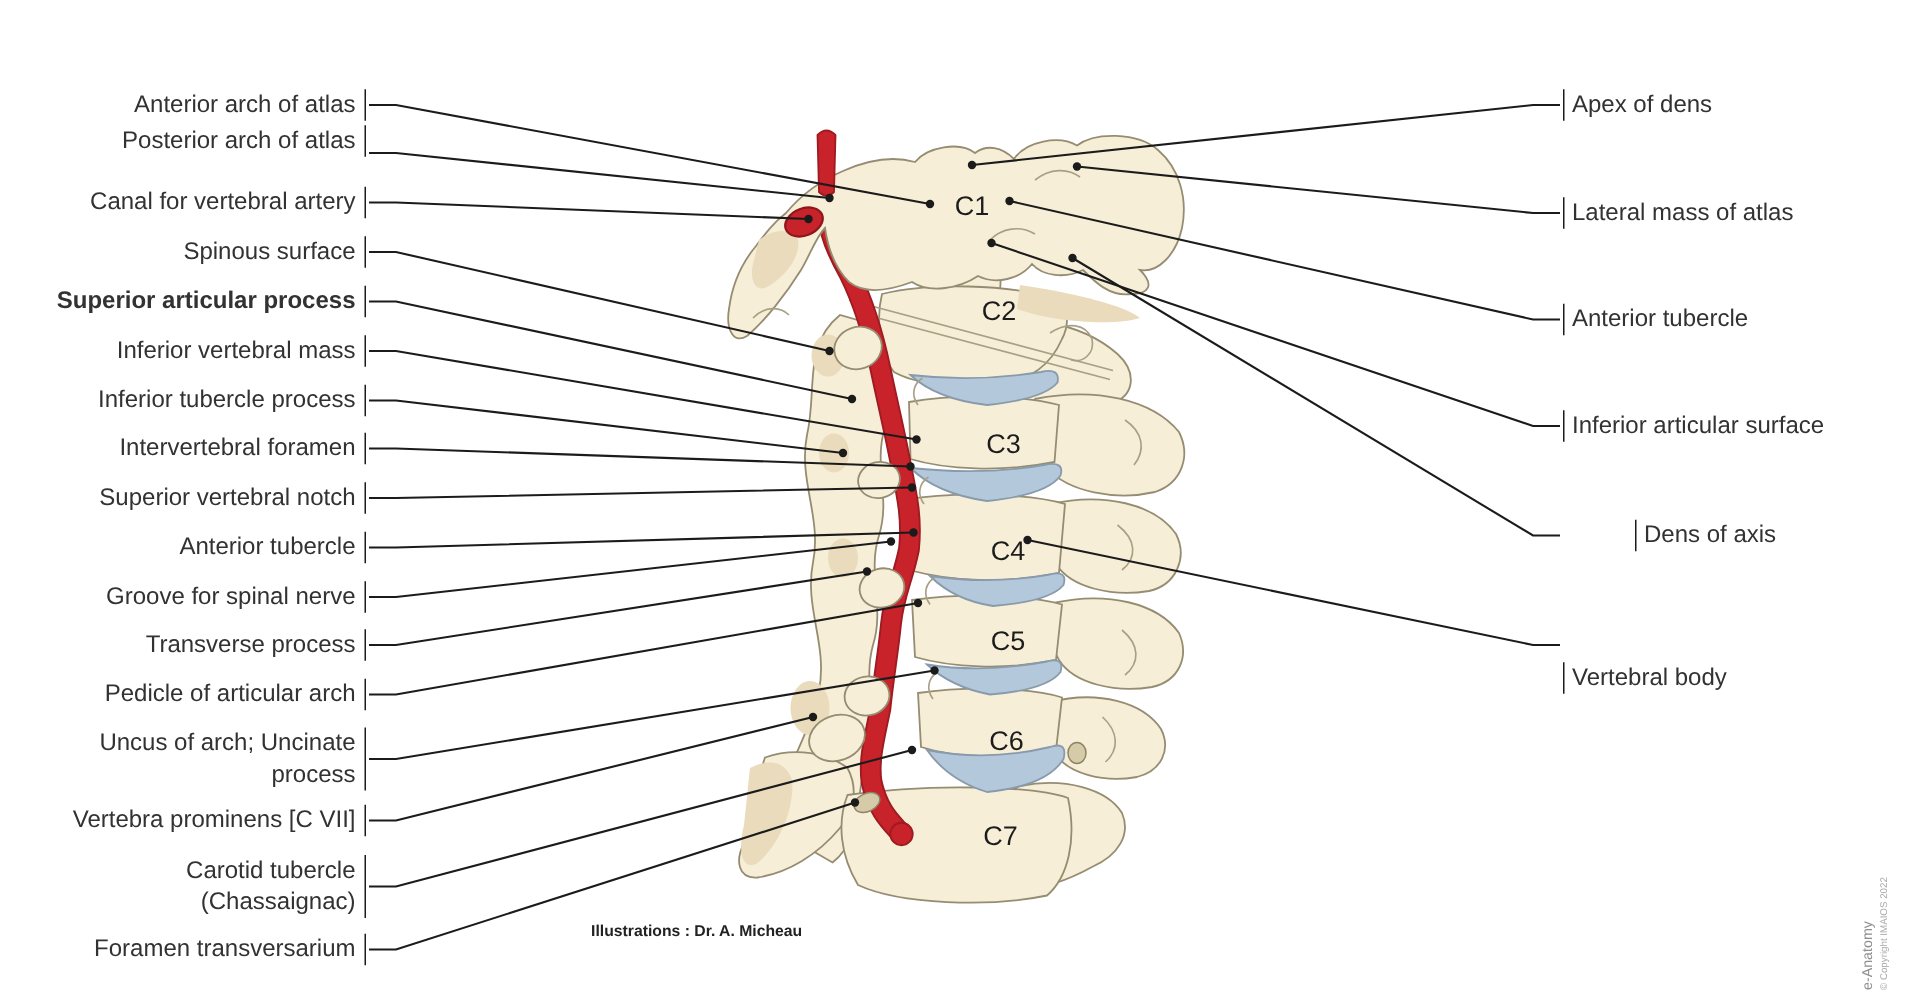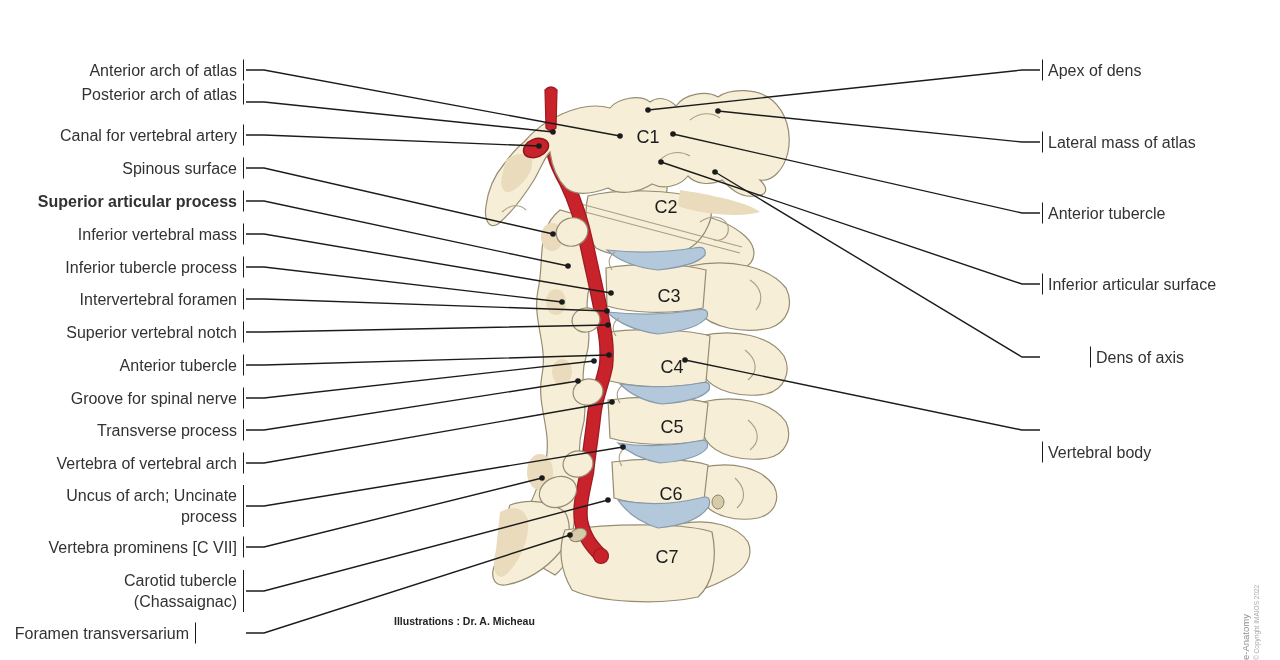--- a/index.html
+++ b/index.html
@@ -208,27 +208,27 @@
       <div class="lbl lbl-left" style="top: 135px; right: 1036px;">Canal for vertebral artery</div>
       <div class="lbl lbl-left" style="top: 168px; right: 1036px;">Spinous surface</div>
       <div class="lbl lbl-left" style="top: 201px; right: 1036px; font-weight: bold;">Superior articular process</div>
       <div class="lbl lbl-left" style="top: 234px; right: 1036px;">Inferior vertebral mass</div>
       <div class="lbl lbl-left" style="top: 267px; right: 1036px;">Inferior tubercle process</div>
       <div class="lbl lbl-left" style="top: 299px; right: 1036px;">Intervertebral foramen</div>
       <div class="lbl lbl-left" style="top: 332px; right: 1036px;">Superior vertebral notch</div>
       <div class="lbl lbl-left" style="top: 365px; right: 1036px;">Anterior tubercle</div>
       <div class="lbl lbl-left" style="top: 398px; right: 1036px;">Groove for spinal nerve</div>
       <div class="lbl lbl-left" style="top: 430px; right: 1036px;">Transverse process</div>
-      <div class="lbl lbl-left" style="top: 463px; right: 1036px;">Vertebra of vertebral arch</div>
+      <div class="lbl lbl-left" style="top: 463px; right: 1036px;">Pedicle of articular arch</div>
       <div class="lbl lbl-left" style="top: 506px; right: 1036px;">Uncus of arch; Uncinate
 process</div>
       <div class="lbl lbl-left" style="top: 547px; right: 1036px;">Vertebra prominens [C VII]</div>
       <div class="lbl lbl-left" style="top: 591px; right: 1036px;">Carotid tubercle
 (Chassaignac)</div>
-      <div class="lbl lbl-left" style="top: 633px; right: 1084px;">Foramen transversarium</div>
+      <div class="lbl lbl-left" style="top: 633px; right: 1036px;">Foramen transversarium</div>
       <div class="lbl lbl-right" style="top: 70px; left: 1042px;">Apex of dens</div>
       <div class="lbl lbl-right" style="top: 142px; left: 1042px;">Lateral mass of atlas</div>
       <div class="lbl lbl-right" style="top: 213px; left: 1042px;">Anterior tubercle</div>
       <div class="lbl lbl-right" style="top: 284px; left: 1042px;">Inferior articular surface</div>
       <div class="lbl lbl-right" style="top: 357px; left: 1042px; margin-left: 48px;">Dens of axis</div>
       <div class="lbl lbl-right" style="top: 452px; left: 1042px;">Vertebral body</div>
     </div>
 
   <div id="attribution">Illustrations : Dr. A. Micheau</div>
 

